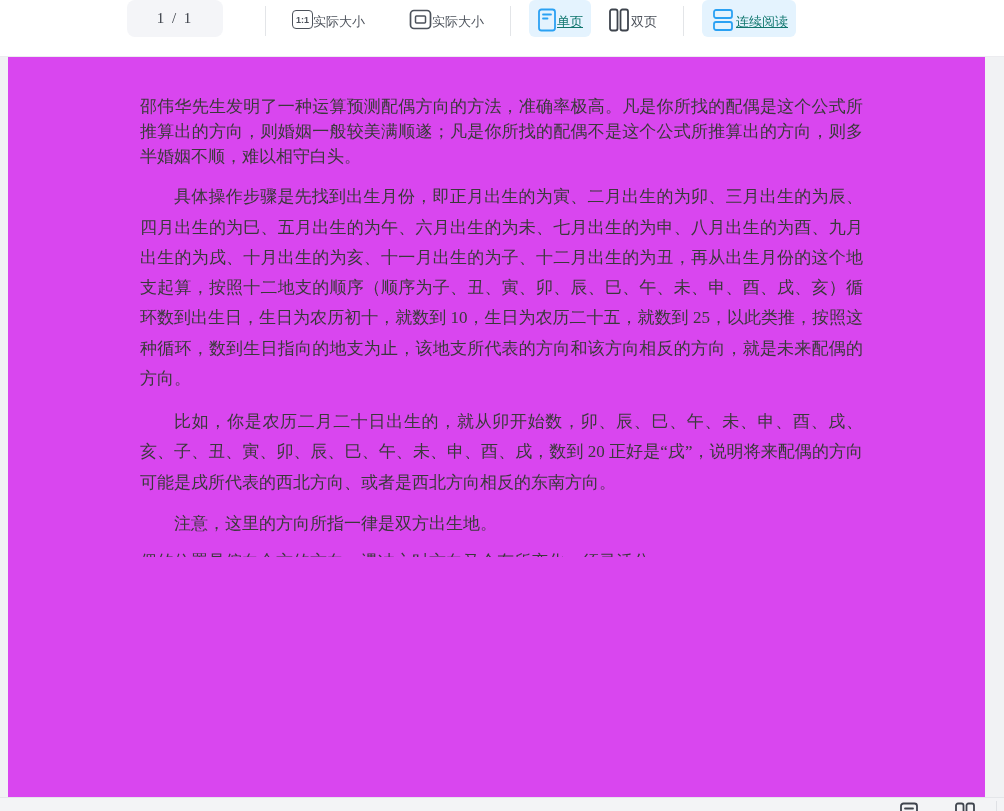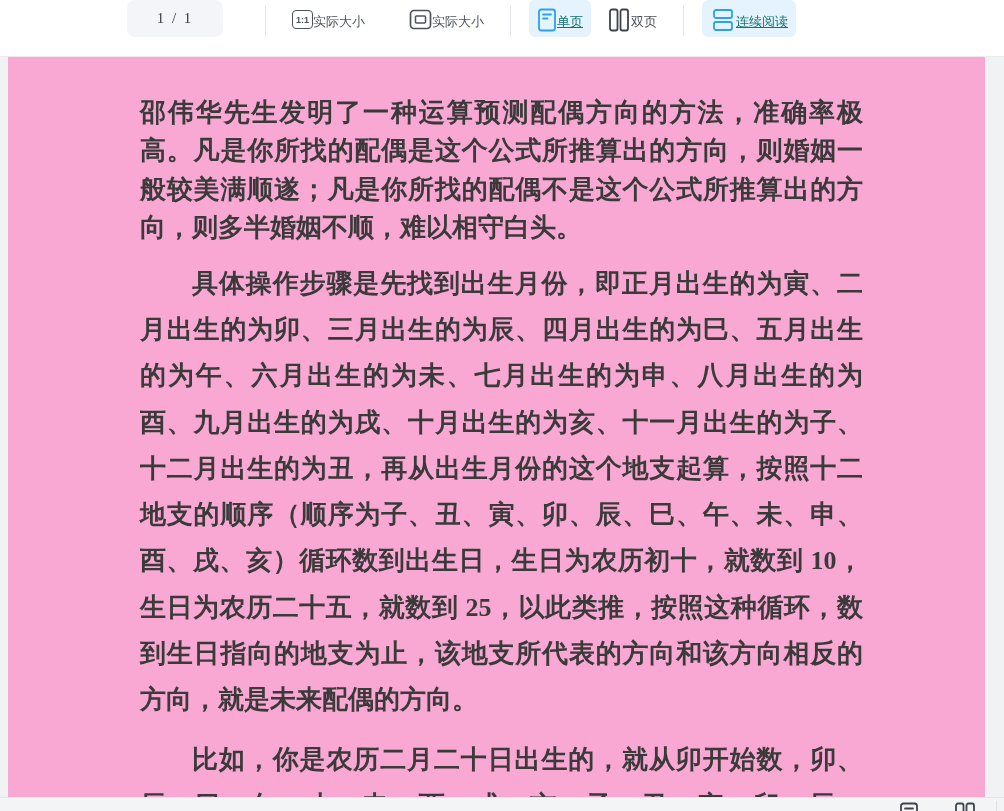--- a/index.html
+++ b/index.html
@@ -35,24 +35,24 @@
   .chev.left  { transform:rotate(45deg); margin-left:2px; }
   .chev.right { transform:rotate(-135deg); margin-right:2px; }
 
   .sq-ic { width:21px; height:19px; border:1.7px solid #4c525b; border-radius:4px;
     display:flex; align-items:center; justify-content:center; }
   .sq-ic .oneone { font-size:9px; font-weight:bold; color:#4c525b; letter-spacing:0; }
 
   
   .content { height:740px; background:#f1f2f4; padding:0 19px 0 8px; }
   .page {
-    background:#f9a8d4; width:100%; height:100%; overflow:hidden;
+    background:#d946ef; width:100%; height:100%; overflow:hidden;
     padding:37px 122px 0 132px;
     font-family:"Liberation Serif","DejaVu Serif",serif;
-    font-size:26px; color:#3a3a3a; text-align:justify;font-weight:bold;
+    font-size:17px; color:#3a3a3a; text-align:justify;
   }
   .page p { line-height:1.48; margin-bottom:13px; }
   .page p.wide { line-height:1.78; }
   .page p.indent { text-indent:2em; }
   .clip-line { height:8px; overflow:hidden; line-height:1.78; text-indent:0; }
 
   
   .bottom-bar {
     height:14px; background:#f3f4f6; border-top:1px solid #e4e6e9;
     position:relative; overflow:hidden;

